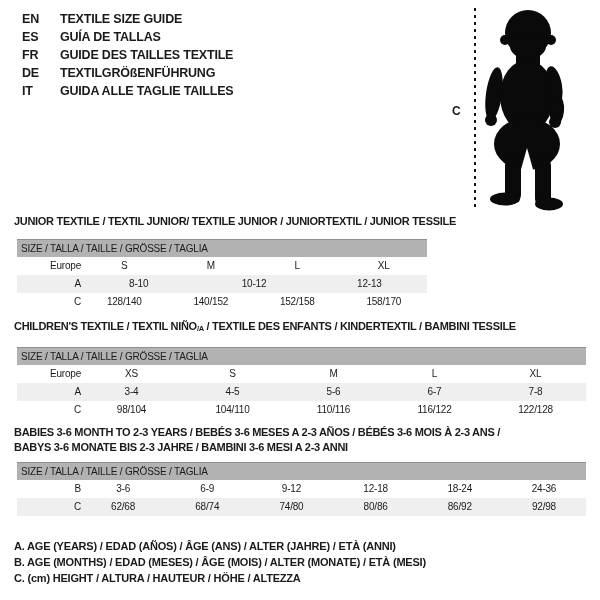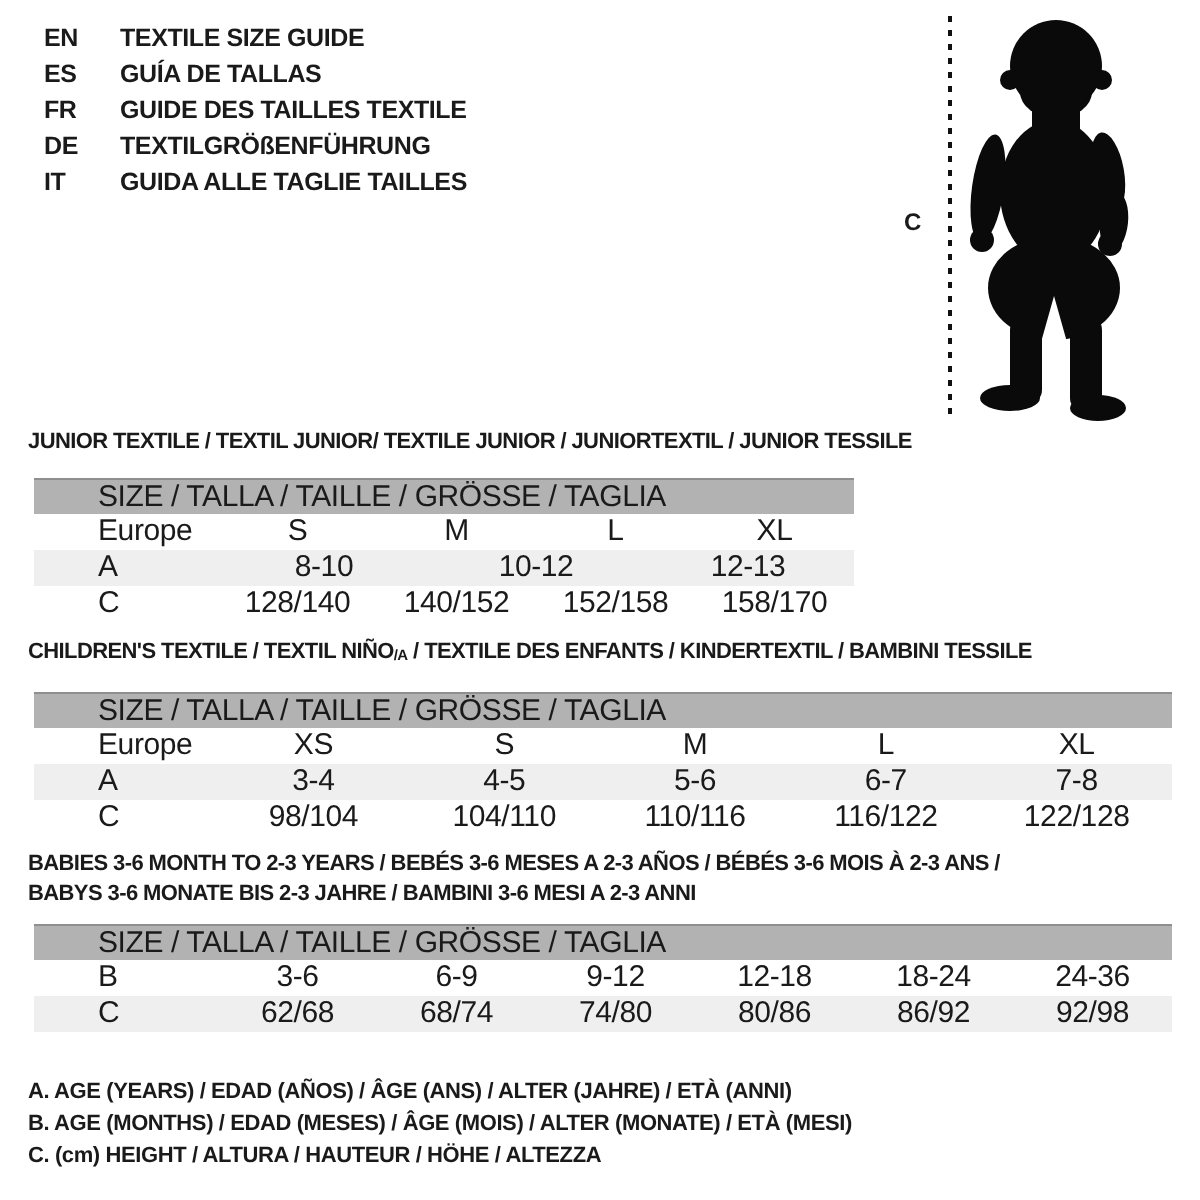--- a/index.html
+++ b/index.html
@@ -29,24 +29,24 @@
   .sec-babies{left:14px;top:425px;width:582px;}
   .section-title{font-size:11px;font-weight:700;letter-spacing:-0.3px;
     line-height:13px;white-space:nowrap;}
   .sec-babies .section-title{line-height:15px;}
   .sub{font-size:7.5px;vertical-align:-1px;}
 
   .sizetable{margin-left:3px;margin-top:11px;}
   .sec-junior .sizetable{width:410px;}
   .sec-children .sizetable{width:569px;margin-top:12px;}
   .sec-babies .sizetable{width:569px;margin-top:7px;}
-  .trow{display:flex;height:18px;line-height:18px;font-size:15px;letter-spacing:-0.2px;padding-left:28px;}
+  .trow{display:flex;height:18px;line-height:18px;font-size:10px;letter-spacing:-0.2px;}
   .thead{background:var(--header-bg);border-top:1px solid var(--header-border);box-sizing:border-box;}
   .thead-text{padding-left:4px;}
-  .rlabel{width:64px;padding-left:4px;box-sizing:border-box;text-align:left;}
+  .rlabel{width:64px;padding-left:4px;box-sizing:border-box;text-align:right;}
   .cell{flex:1;text-align:center;}
   .shaded{background:var(--stripe-bg);}
 
   
   .notes{position:absolute;left:14px;top:538px;font-size:11px;font-weight:700;
     letter-spacing:-0.2px;line-height:16px;white-space:nowrap;}
 </style>
 </head>
 <body>
 

